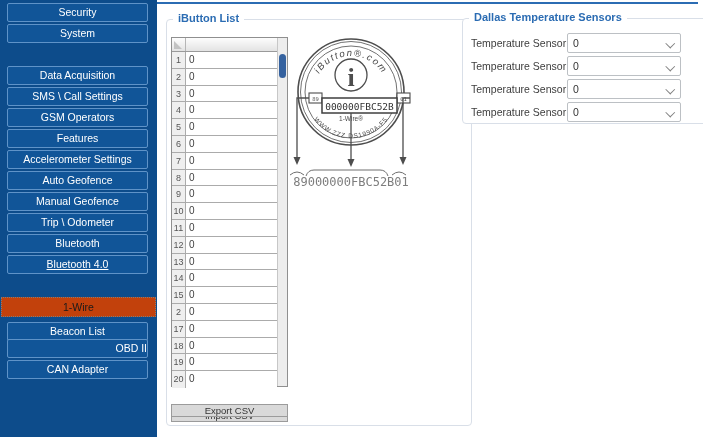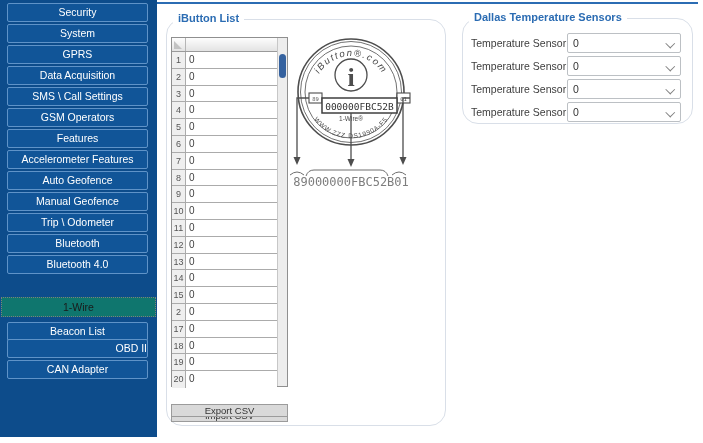--- a/index.html
+++ b/index.html
@@ -9,27 +9,27 @@
   }
   
   .sidebar { position:absolute; left:0; top:0; width:157px; height:437px; background:#0d4c8b; }
   .nav-btn {
     position:absolute; left:7px; width:141px; height:19px; box-sizing:border-box;
     background:#115598; border:1px solid #5f93c8; border-radius:2px;
     color:#ffffff; font-size:10.5px; line-height:17px; text-align:center; cursor:pointer;
     white-space:nowrap; overflow:hidden;
   }
   .nav-btn.active {
-    left:1px; width:155px; height:20px; background:#0f766e; color:#1a1a1a;
+    left:1px; width:155px; height:20px; background:#c2410c; color:#1a1a1a;
     border:1px dotted #7d7d7d; border-radius:0; line-height:18px;
   }
   
   .topline { position:absolute; left:157px; top:2px; width:541px; height:2px; background:#2b6cb3; }
   
-  .groupbox { position:absolute; border:1px solid #d9dfe8; border-radius:16px; background:#fff; }
+  .groupbox { position:absolute; border:1px solid #d9dfe8; border-radius:4px; background:#fff;padding-left:26px; }
   .gb-title {
     position:absolute; top:-8px; left:6px; background:#ffffff; padding:0 5px;
     font-size:11px; font-weight:bold; color:#2b6cb3; white-space:nowrap;
   }
   .gb-ibutton { left:166px; top:19px; width:278px; height:405px; }
   .gb-dallas  { left:462px; top:18px; width:229px; height:104px; }
   
   .grid {
     position:absolute; left:4px; top:17px; width:117px; height:350px; box-sizing:border-box;
     border:1px solid #8f8f8f; background:#fff; display:flex;
@@ -78,31 +78,30 @@
   }
 </style>
 </head>
 <body>
 
 <div class="app">
 
   <div class="sidebar">
       <div class="nav-btn" style="top: 3px;">Security</div>
       <div class="nav-btn" style="top: 24px;">System</div>
-      <div class="nav-btn" style="top: 45px;">GPRS</div>
       <div class="nav-btn" style="top: 66px;">Data Acquisition</div>
       <div class="nav-btn" style="top: 87px;">SMS \ Call Settings</div>
       <div class="nav-btn" style="top: 108px;">GSM Operators</div>
       <div class="nav-btn" style="top: 129px;">Features</div>
-      <div class="nav-btn" style="top: 150px;">Accelerometer Features</div>
+      <div class="nav-btn" style="top: 150px;">Accelerometer Settings</div>
       <div class="nav-btn" style="top: 171px;">Auto Geofence</div>
       <div class="nav-btn" style="top: 192px;">Manual Geofence</div>
       <div class="nav-btn" style="top: 234px;">Bluetooth</div>
       <div class="nav-btn" style="top: 213px;">Trip \ Odometer</div>
-      <div class="nav-btn" style="top: 255px;">Bluetooth 4.0</div>
+      <div class="nav-btn" style="top: 255px; text-decoration: underline;">Bluetooth 4.0</div>
       <div class="nav-btn" style="top: 276px; margin-top: 46px;">Beacon List</div>
       <div class="nav-btn active" style="top: 297px;">1-Wire</div>
       <div class="nav-btn" style="top: 339px; text-align: right;">OBD II</div>
       <div class="nav-btn" style="top: 360px;">CAN Adapter</div>
     </div>
 
   <div class="topline"></div>
 
   <div class="groupbox gb-ibutton">
     <span class="gb-title">iButton List</span>

